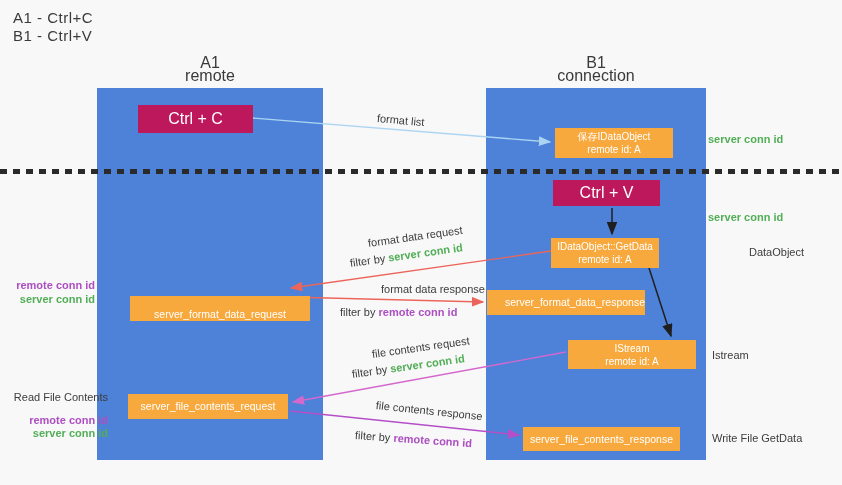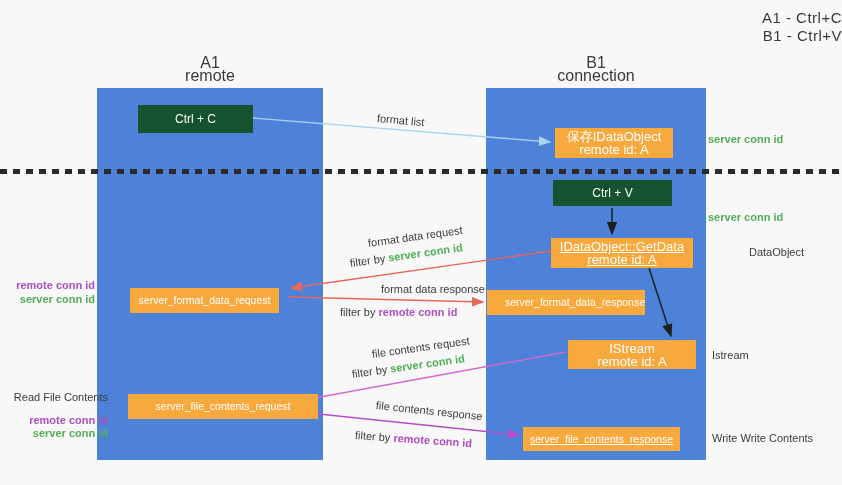--- a/index.html
+++ b/index.html
@@ -1,26 +1,26 @@
 <!DOCTYPE html>
 <html><head>
 <meta charset="utf-8">
 <style>
   html,body{margin:0;padding:0;background:#f8f8f8;font-family:"Liberation Sans",sans-serif;}
   .canvas{position:relative;width:842px;height:485px;background:#f8f8f8;overflow:hidden;}
-  .title{position:absolute;left:13px;right:0;top:9px;text-align:right;color:#3a3a3a;font-size:15px;line-height:18px;letter-spacing:.5px;}
+  .title{position:absolute;left:13px;right:0;top:9px;text-align:left;color:#3a3a3a;font-size:15px;line-height:18px;letter-spacing:.5px;}
   .col-header{position:absolute;width:140px;text-align:center;color:#3a3a3a;font-size:16px;line-height:13px;top:56px;}
   .col{position:absolute;top:88px;height:372px;background:#4d82d8;z-index:1;}
   .dotted{position:absolute;left:0;right:0;top:169px;height:5px;z-index:2;
           background:repeating-linear-gradient(90deg,#2a2a2a 0 7px,transparent 7px 13px);}
   .arrows{position:absolute;left:0;top:0;z-index:3;}
   .box{position:absolute;z-index:4;display:flex;flex-direction:column;align-items:center;justify-content:center;
        color:#fff;text-align:center;}
-  .box-green{background:#14532d;font-size:12px;}
-  .box-orange{background:#f8a93e;font-size:13px;line-height:13px;}
+  .box-green{background:#be185d;font-size:16px;}
+  .box-orange{background:#f8a93e;font-size:10px;line-height:13px;}
   .box-orange.single{font-size:10.5px;}
   .lbl{position:absolute;z-index:5;font-size:11px;color:#3c3c3c;white-space:nowrap;}
   .lbl .green{color:#52ae57;font-weight:bold;}
   .lbl .purple{color:#ad4fc2;font-weight:bold;}
   .side-green{color:#52ae57;font-weight:bold;}
   .side-purple{color:#ad4fc2;font-weight:bold;}
   .side-block{position:absolute;z-index:5;font-size:11px;text-align:right;line-height:13.5px;white-space:nowrap;}
   .rot-n8{transform:rotate(-8deg);transform-origin:left center;}
   .rot-p5{transform:rotate(5deg);transform-origin:left center;}
   .rot-p6{transform:rotate(6deg);transform-origin:left center;}
@@ -79,47 +79,47 @@
 
   <div class="box box-green" style="left:138px;top:105px;width:115px;height:28px;">
     <span>Ctrl + C</span>
   </div>
 
   <div class="box box-orange" style="left:555px;top:128px;width:118px;height:30px;">
     <span>保存IDataObject</span>
     <span>remote id: A</span>
   </div>
 
-  <div class="box box-green" style="left:553px;top:180px;width:119px;height:26px;">
+  <div class="box box-green" style="left:553px;top:180px;width:107px;height:26px;">
     <span>Ctrl + V</span>
   </div>
 
-  <div class="box box-orange" style="left:551px;top:238px;width:142px;height:30px;text-decoration:underline;">
+  <div class="box box-orange" style="left:551px;top:238px;width:108px;height:30px;">
     <span>IDataObject::GetData</span>
     <span>remote id: A</span>
   </div>
 
-  <div class="box box-orange single" style="left:130px;top:288px;width:149px;height:25px;">
+  <div class="box box-orange single" style="left:130px;top:296px;width:180px;height:25px;justify-content:flex-end;">
     <span>server_format_data_request</span>
   </div>
 
   <div class="box box-orange single" style="left:487px;top:290px;width:158px;height:25px;align-items:flex-end;">
     <span>server_format_data_response</span>
   </div>
 
   <div class="box box-orange" style="left:568px;top:340px;width:128px;height:29px;">
     <span>IStream</span>
     <span>remote id: A</span>
   </div>
 
-  <div class="box box-orange single" style="left:128px;top:394px;width:190px;height:25px;">
+  <div class="box box-orange single" style="left:128px;top:394px;width:160px;height:25px;">
     <span>server_file_contents_request</span>
   </div>
 
-  <div class="box box-orange single" style="left:523px;top:427px;width:157px;height:24px;text-decoration:underline;">
+  <div class="box box-orange single" style="left:523px;top:427px;width:157px;height:24px;">
     <span>server_file_contents_response</span>
   </div>
 
   <div class="lbl rot-p5" style="left:377px;top:112px;">format list</div>
 
   <div class="lbl rot-n8" style="left:368px;top:237px;">format data request</div>
   <div class="lbl rot-n8" style="left:350px;top:257px;">
     <span>filter by </span><span class="green">server conn id</span>
   </div>
 
@@ -135,21 +135,21 @@
 
   <div class="lbl rot-p6" style="left:376px;top:399px;">file contents response</div>
   <div class="lbl rot-p4" style="left:355px;top:429px;">
     <span>filter by </span><span class="purple">remote conn id</span>
   </div>
 
   <div class="lbl side-green" style="left:708px;top:133px;">server conn id</div>
   <div class="lbl side-green" style="left:708px;top:211px;">server conn id</div>
   <div class="lbl" style="left:712px;top:246px;padding-left:37px;">DataObject</div>
   <div class="lbl" style="left:712px;top:349px;">Istream</div>
-  <div class="lbl" style="left:712px;top:432px;">Write Write Contents</div>
+  <div class="lbl" style="left:712px;top:432px;">Write File GetData</div>
 
   <div class="side-block" style="left:0px;top:279px;width:95px;">
     <div class="side-purple">remote conn id</div>
     <div class="side-green">server conn id</div>
   </div>
   <div class="side-block" style="left:0px;top:391px;width:108px;">
     <div style="color:#3c3c3c;margin-bottom:9px;">Read File Contents</div>
     <div class="side-purple">remote conn id</div>
     <div class="side-green">server conn id</div>
   </div>

